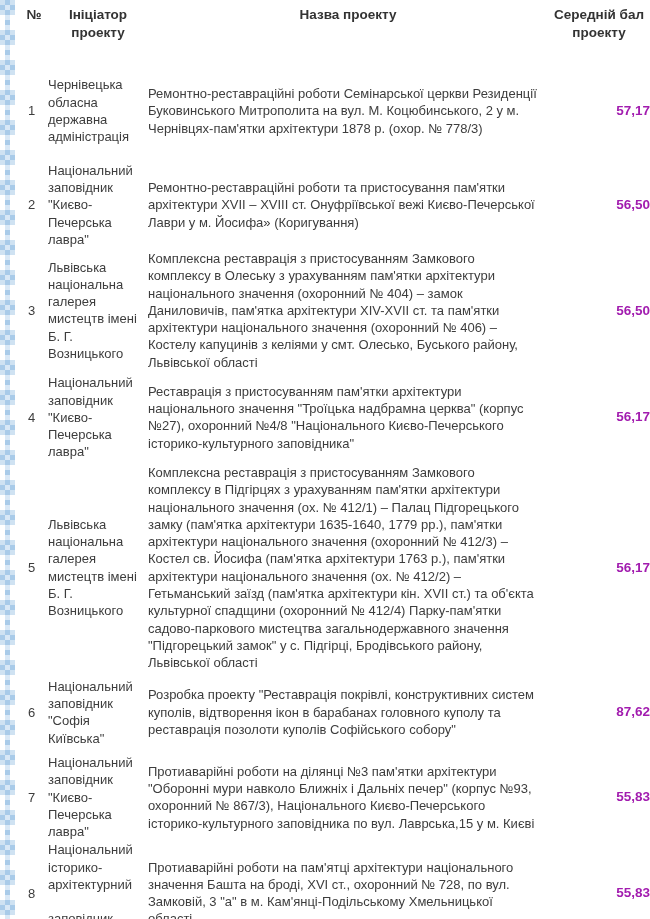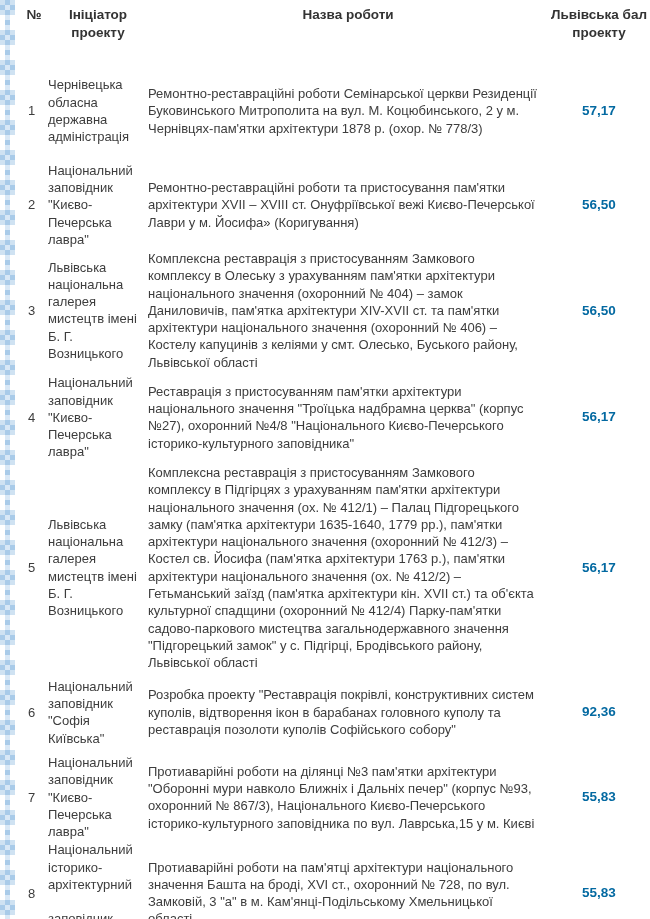--- a/index.html
+++ b/index.html
@@ -74,23 +74,23 @@
     padding-left: 8px;
   }
   td.init {
     white-space: pre-line;
     padding-right: 6px;
   }
   td.name {
     padding-right: 10px;
   }
   td.score {
-    text-align: center;
+    text-align: right;
     font-weight: bold;
-    color: #0369a1;
+    color: #a21caf;
     font-size: 13.5px;
   }
 </style>
 </head>
 <body>
 
 <div class="pattern-strip"></div>
 
 <div class="doc">
   <table class="projects">
@@ -98,22 +98,22 @@
       <col class="c-num">
         <col class="c-init">
         <col class="c-name">
         <col class="c-score">
     </colgroup>
     <thead>
       <tr class="h-head">
         <th>№</th>
         <th>Ініціатор
 проекту</th>
-        <th>Назва роботи</th>
-        <th>Львівська бал
+        <th>Назва проекту</th>
+        <th>Середній бал
 проекту</th>
       </tr>
     </thead>
     <tbody>
       <tr class="h-r1">
         <td class="num">1</td>
         <td class="init">Чернівецька
 обласна
 державна
 адміністрація</td>
@@ -162,21 +162,21 @@
         <td class="name">Комплексна реставрація з пристосуванням Замкового комплексу в Підгірцях з урахуванням пам'ятки архітектури національного значення (ох. № 412/1) – Палац Підгорецького замку (пам'ятка архітектури 1635-1640, 1779 рр.), пам'ятки архітектури національного значення (охоронний № 412/3)  – Костел св. Йосифа (пам'ятка архітектури 1763 р.), пам'ятки архітектури національного значення (ох. № 412/2) – Гетьманський заїзд (пам'ятка архітектури кін. XVII ст.) та об'єкта культурної спадщини (охоронний № 412/4) Парку-пам'ятки  садово-паркового мистецтва загальнодержавного значення "Підгорецький замок" у с. Підгірці, Бродівського району, Львівської області</td>
         <td class="score">56,17</td>
       </tr>
       <tr class="h-r6">
         <td class="num">6</td>
         <td class="init">Національний
 заповідник
 "Софія
 Київська"</td>
         <td class="name">Розробка проекту "Реставрація покрівлі, конструктивних систем куполів, відтворення ікон в барабанах головного куполу та реставрація позолоти куполів Софійського собору"</td>
-        <td class="score">92,36</td>
+        <td class="score">87,62</td>
       </tr>
       <tr class="h-r7">
         <td class="num">7</td>
         <td class="init">Національний
 заповідник
 "Києво-
 Печерська
 лавра"</td>
         <td class="name">Протиаварійні роботи на ділянці №3 пам'ятки архітектури "Оборонні мури навколо Ближніх і Дальніх печер" (корпус №93, охоронний № 867/3), Національного Києво-Печерського історико-культурного заповідника по вул. Лаврська,15 у м. Києві</td>
         <td class="score">55,83</td>

